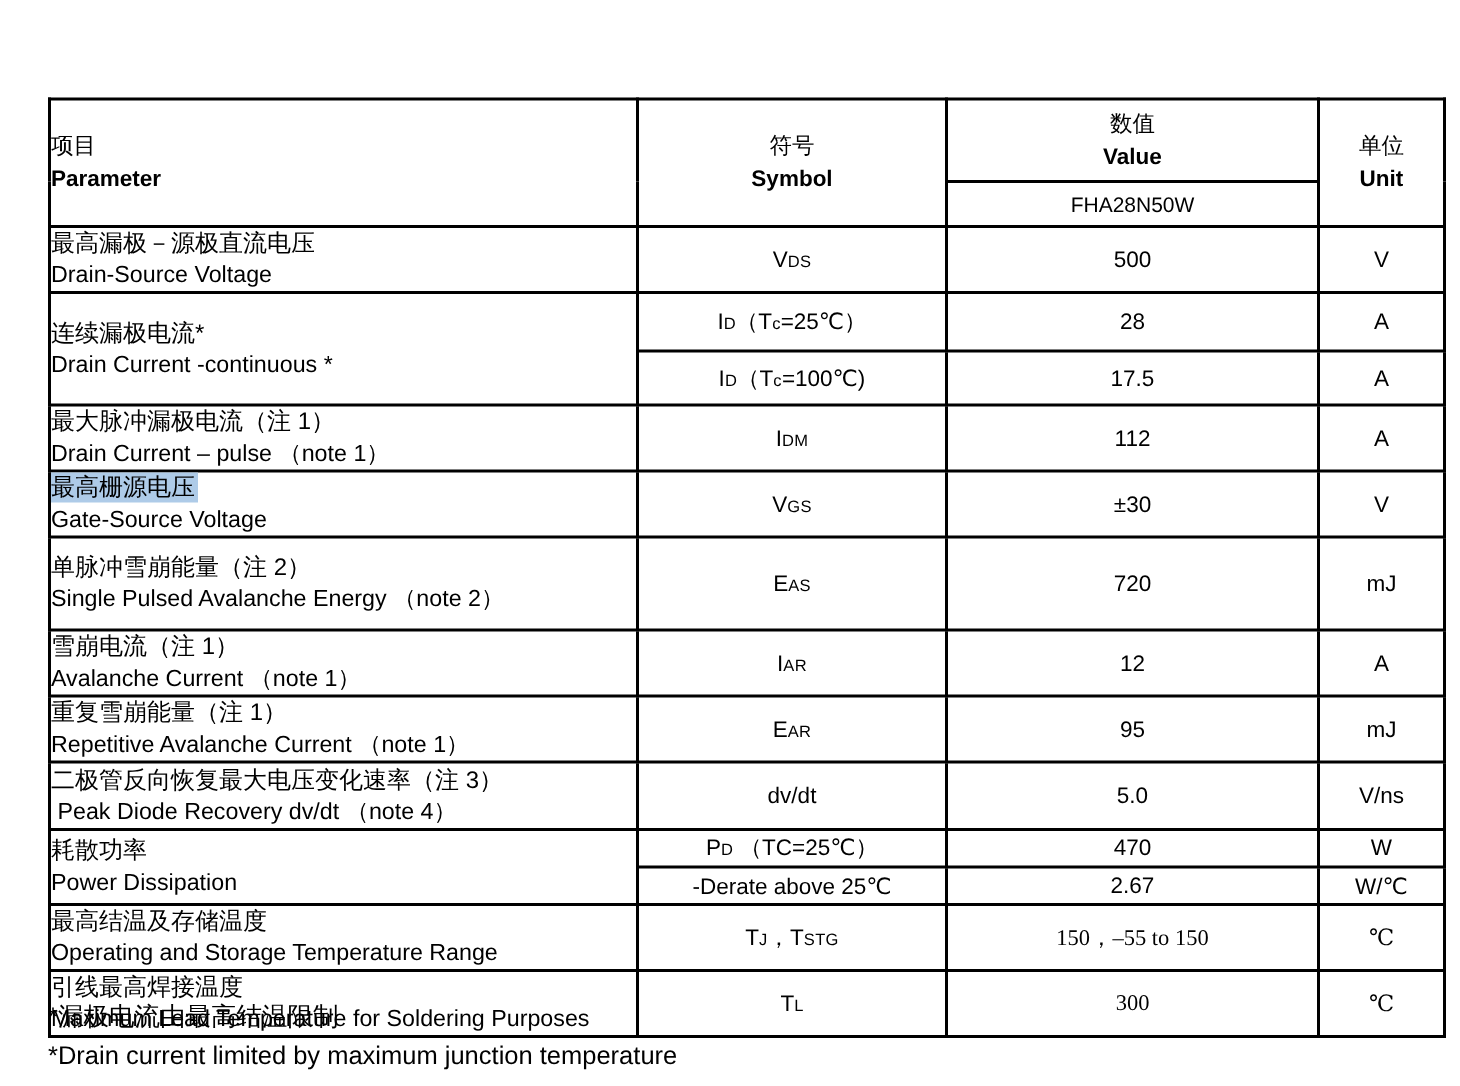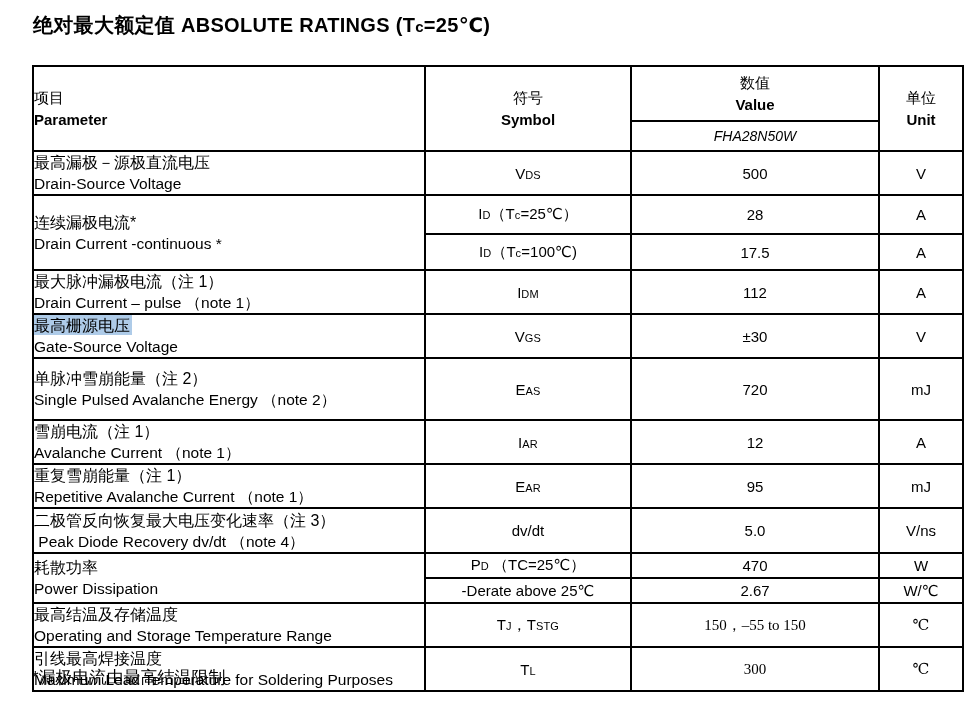--- a/index.html
+++ b/index.html
@@ -55,21 +55,20 @@
 
   th { font-weight: normal; }
   .hdr-zh { font-size: 15px; line-height: 22px; }
   .hdr-en { font-size: 15px; font-weight: bold; line-height: 22px; }
   .th-param { text-align: left; padding-left: 7px; }
   .th-c { text-align: center; }
   .th-model {
     text-align: center;
     font-size: 14px;
     font-weight: normal;
-    font-style: italic;
   }
 
   td.param {
     text-align: left;
     padding: 2px 6px 2px 6px;
   }
   td.param .zh { font-size: 16px; line-height: 21px; }
   td.param .en { font-size: 15.5px; line-height: 21px; white-space: pre-wrap; }
 
   td.sym, td.val, td.unit {
@@ -91,23 +90,20 @@
     white-space: nowrap;
   }
   .fn-zh { top: 666px; font-size: 17px; }
   .fn-en { top: 694px; font-size: 17px; }
 </style>
 </head>
 <body>
 
 <div class="page">
 
-  <div class="title">
-    <span>绝对最大额定值 ABSOLUTE RATINGS (T</span><span class="title-sub">c</span><span>=25℃)</span>
-  </div>
 
   <table class="ratings">
     <colgroup>
       <col class="c-param">
       <col class="c-sym">
       <col class="c-val">
       <col class="c-unit">
     </colgroup>
     <thead>
       <tr class="hr1">
@@ -239,14 +235,15 @@
             <div class="en">Maximum Lead Temperature for Soldering Purposes</div>
           </td>
           <td class="sym"><span>T</span><span class="sub">L</span></td>
           <td class="val serif">300</td>
           <td class="unit serif">℃</td>
         </tr>
       </tbody>
   </table>
 
   <div class="footnote fn-zh">*漏极电流由最高结温限制</div>
+  <div class="footnote fn-en">*Drain current limited by maximum junction temperature</div>
 
 </div>
 
 </body></html>

